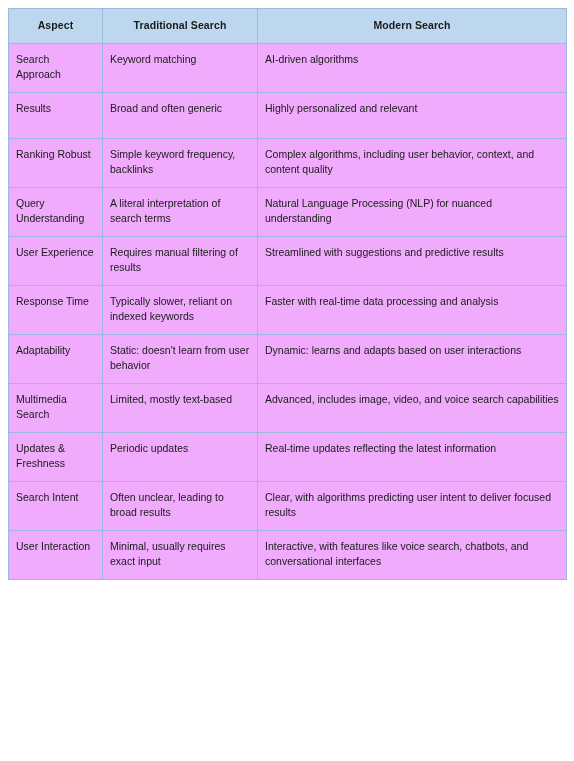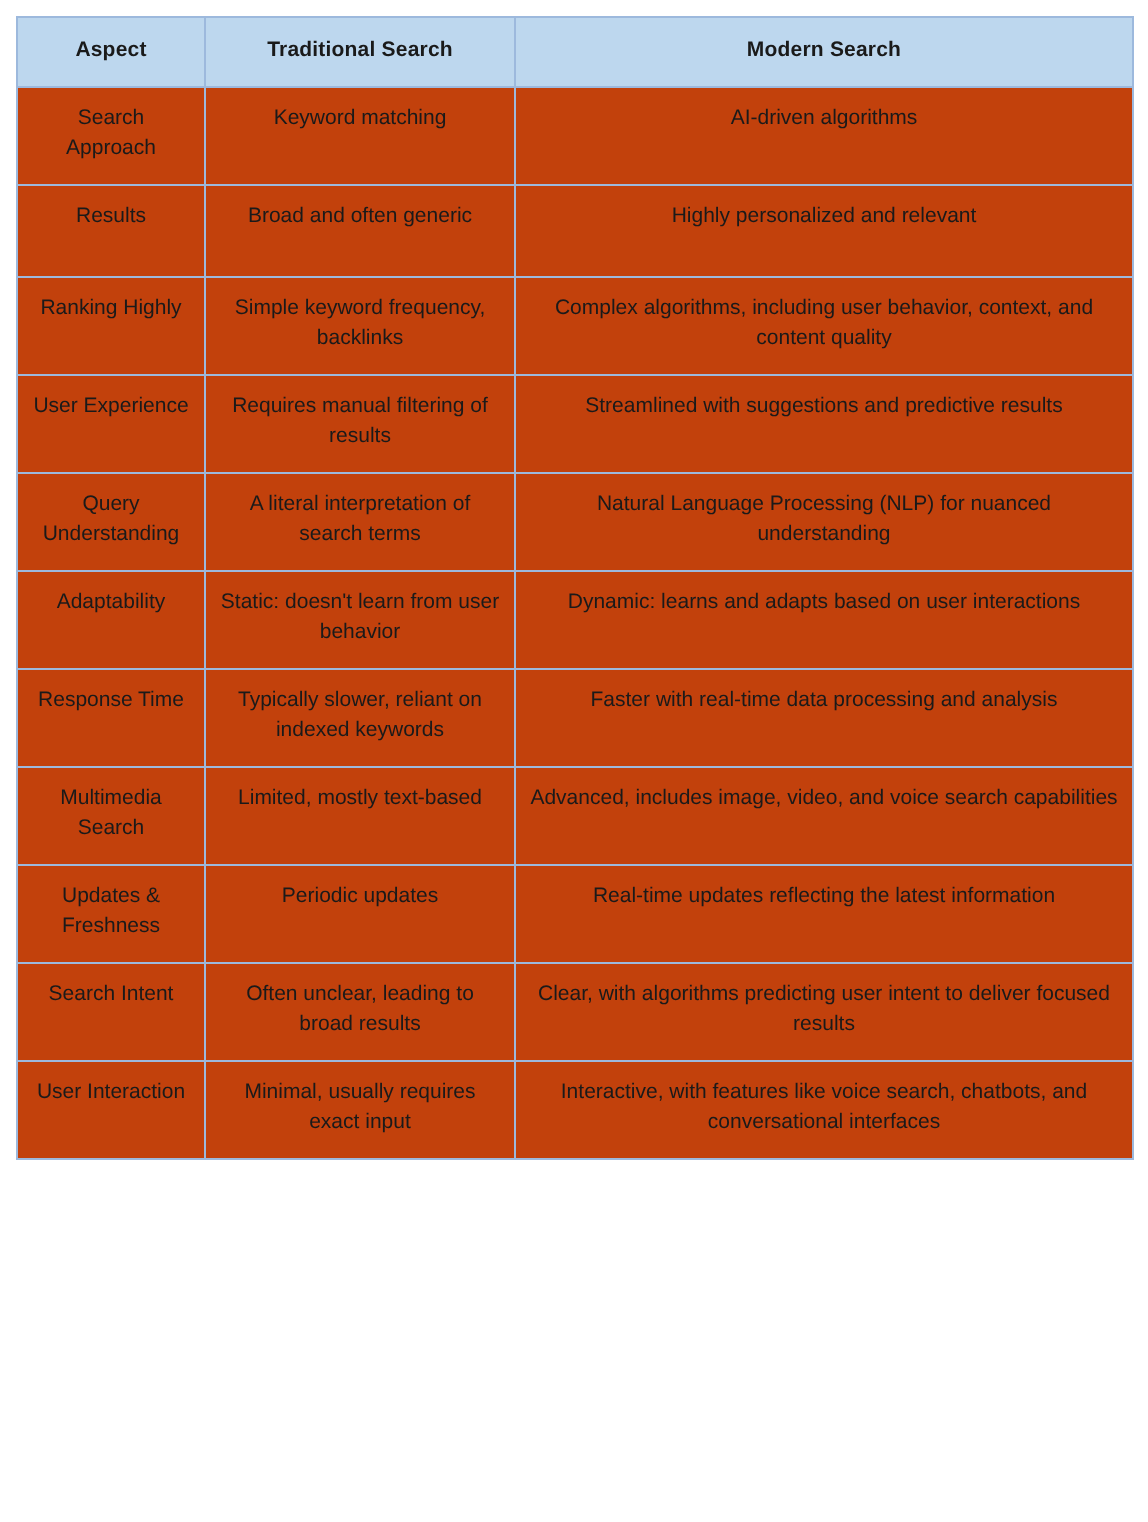--- a/index.html
+++ b/index.html
@@ -42,23 +42,22 @@
   table.comparison-table thead th {
     background: #bdd7ee;
     font-weight: bold;
     text-align: center;
     vertical-align: middle;
     padding: 9px 6px 9px 6px;
     font-size: 10.5px;
     letter-spacing: 0.1px;
   }
   table.comparison-table tbody td {
-    background: #c2410c;
+    background: #f0abfc;
     height: 28px;
-    text-align: center;
   }
   table.comparison-table tbody td.cell-aspect { }
 </style>
 </head>
 <body>
 
 <div id="table-wrap">
   <table class="comparison-table">
     <colgroup>
       <col class="col-aspect">
@@ -77,43 +76,43 @@
           <td class="cell-aspect">Search Approach</td>
           <td class="cell-traditional">Keyword matching</td>
           <td class="cell-modern">AI-driven algorithms</td>
         </tr>
         <tr>
           <td class="cell-aspect">Results</td>
           <td class="cell-traditional">Broad and often generic</td>
           <td class="cell-modern">Highly personalized and relevant</td>
         </tr>
         <tr>
-          <td class="cell-aspect">Ranking Highly</td>
+          <td class="cell-aspect">Ranking Robust</td>
           <td class="cell-traditional">Simple keyword frequency, backlinks</td>
           <td class="cell-modern">Complex algorithms, including user behavior, context, and content quality</td>
+        </tr>
+        <tr>
+          <td class="cell-aspect">Query Understanding</td>
+          <td class="cell-traditional">A literal interpretation of search terms</td>
+          <td class="cell-modern">Natural Language Processing (NLP) for nuanced understanding</td>
         </tr>
         <tr>
           <td class="cell-aspect">User Experience</td>
           <td class="cell-traditional">Requires manual filtering of results</td>
           <td class="cell-modern">Streamlined with suggestions and predictive results</td>
         </tr>
         <tr>
-          <td class="cell-aspect">Query Understanding</td>
-          <td class="cell-traditional">A literal interpretation of search terms</td>
-          <td class="cell-modern">Natural Language Processing (NLP) for nuanced understanding</td>
+          <td class="cell-aspect">Response Time</td>
+          <td class="cell-traditional">Typically slower, reliant on indexed keywords</td>
+          <td class="cell-modern">Faster with real-time data processing and analysis</td>
         </tr>
         <tr>
           <td class="cell-aspect">Adaptability</td>
           <td class="cell-traditional">Static: doesn't learn from user behavior</td>
           <td class="cell-modern">Dynamic: learns and adapts based on user interactions</td>
-        </tr>
-        <tr>
-          <td class="cell-aspect">Response Time</td>
-          <td class="cell-traditional">Typically slower, reliant on indexed keywords</td>
-          <td class="cell-modern">Faster with real-time data processing and analysis</td>
         </tr>
         <tr>
           <td class="cell-aspect">Multimedia Search</td>
           <td class="cell-traditional">Limited, mostly text-based</td>
           <td class="cell-modern">Advanced, includes image, video, and voice search capabilities</td>
         </tr>
         <tr>
           <td class="cell-aspect">Updates &amp; Freshness</td>
           <td class="cell-traditional">Periodic updates</td>
           <td class="cell-modern">Real-time updates reflecting the latest information</td>

